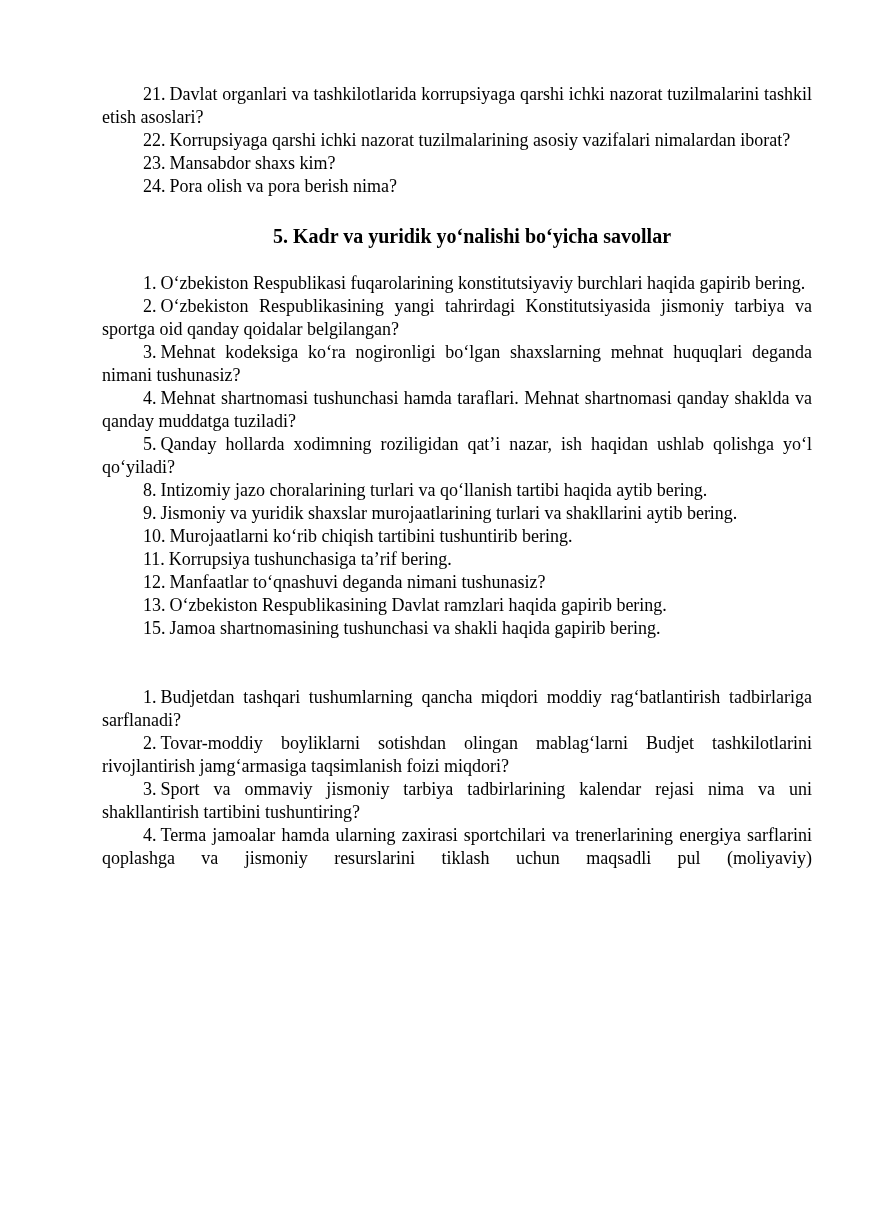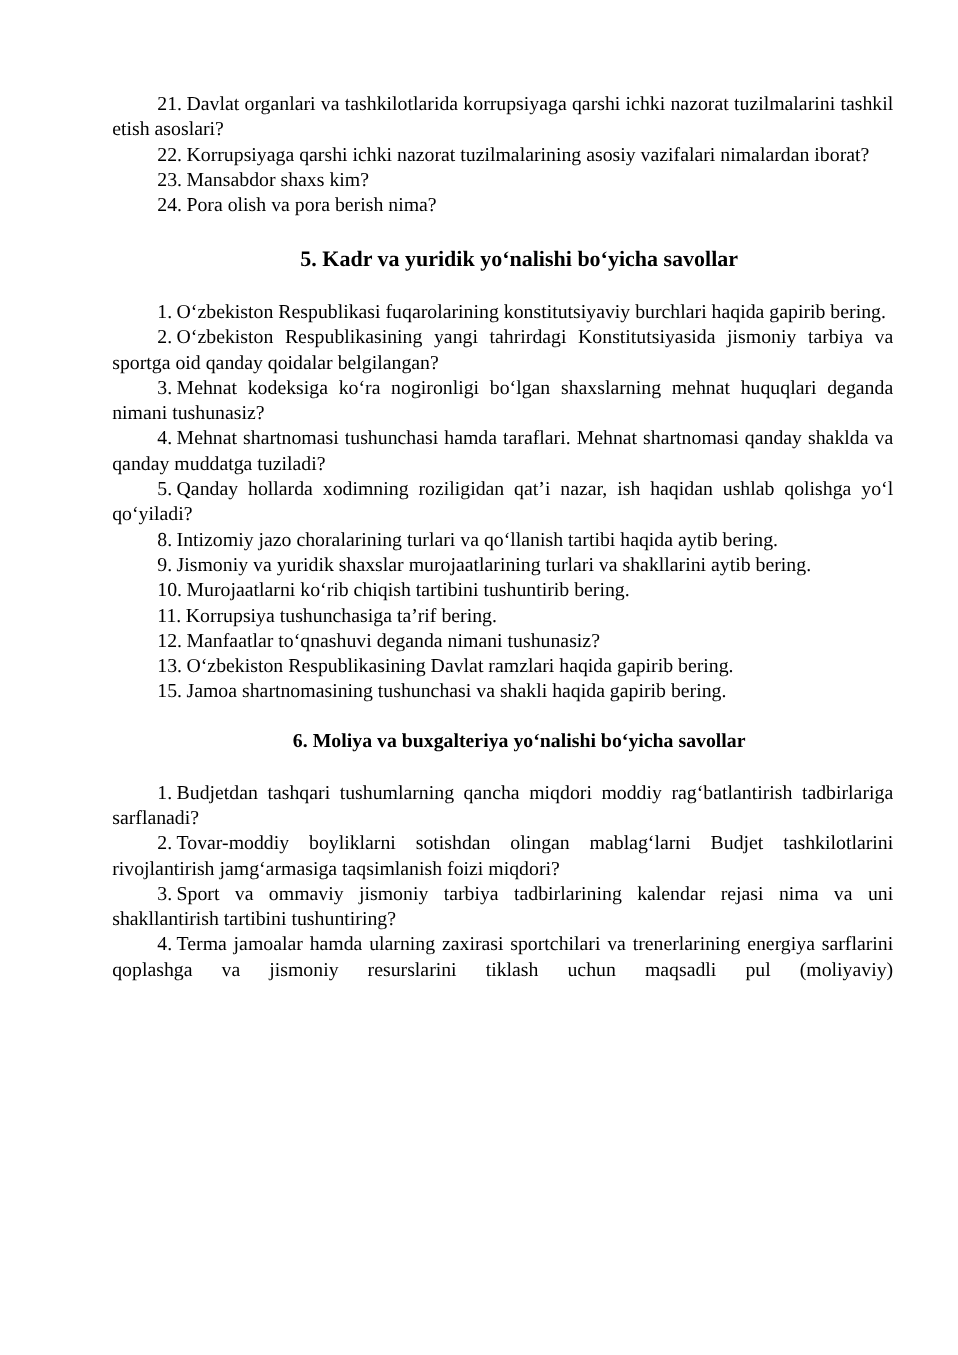--- a/index.html
+++ b/index.html
@@ -47,21 +47,20 @@
     <p class="q"><span class="num">10.</span><span>Murojaatlarni ko‘rib chiqish tartibini tushuntirib bering.</span></p>
     <p class="q"><span class="num">11.</span><span>Korrupsiya tushunchasiga ta’rif bering.</span></p>
     <p class="q"><span class="num">12.</span><span>Manfaatlar to‘qnashuvi deganda nimani tushunasiz?</span></p>
     <p class="q"><span class="num">13.</span><span>O‘zbekiston Respublikasining Davlat ramzlari haqida gapirib bering.</span></p>
     <p class="q"><span class="num">15.</span><span>Jamoa shartnomasining tushunchasi va shakli haqida gapirib bering.</span></p>
   </div>
 
   <div class="after-list"></div>
 
   <div>
-    <h2 class="heading" style="font-size:18px;">6. Moliya va buxgalteriya yo‘nalishi bo‘yicha savollar</h2>
     <div class="after-head"></div>
     <p class="q"><span class="num">1.</span><span>Budjetdan tashqari tushumlarning qancha miqdori moddiy rag‘batlantirish tadbirlariga sarflanadi?</span></p>
     <p class="q"><span class="num">2.</span><span>Tovar-moddiy boyliklarni sotishdan olingan mablag‘larni Budjet tashkilotlarini rivojlantirish jamg‘armasiga taqsimlanish foizi miqdori?</span></p>
     <p class="q"><span class="num">3.</span><span>Sport va ommaviy jismoniy tarbiya tadbirlarining kalendar rejasi nima va uni shakllantirish tartibini tushuntiring?</span></p>
     <p class="q" style="text-align-last: justify;"><span class="num">4.</span><span>Terma jamoalar hamda ularning zaxirasi sportchilari va trenerlarining energiya sarflarini qoplashga va jismoniy resurslarini tiklash uchun maqsadli pul (moliyaviy)</span></p>
   </div>
 
 </div>
 
 </body></html>

